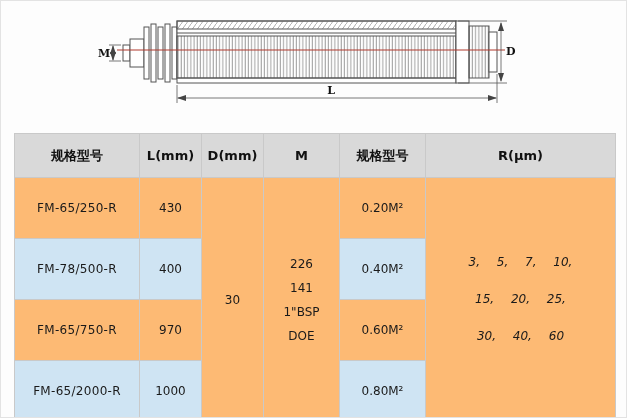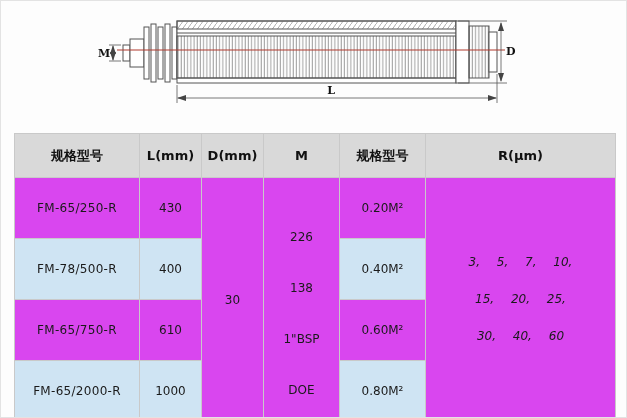--- a/index.html
+++ b/index.html
@@ -38,32 +38,32 @@
     width: 100%;
     border-collapse: collapse;
     table-layout: fixed;
     font-size: 12px;
     color: #1a1a1a;
   }
   table.spec th, table.spec td {
     border: 1px solid var(--border);
     text-align: center;
     vertical-align: middle;
-    background: #d946ef;
+    background: #fdba74;
   }
   table.spec thead th {
     height: 44px;
     background: var(--header-bg);
     font-weight: bold;
     font-size: 13px;
     color: #111;
   }
   table.spec tbody tr { height: 61px; }
   table.spec tbody tr.alt td.striped { background: var(--row-alt-bg); }
-  td.c-m .m-line { line-height: 24px; margin-top: 27px; }
+  td.c-m .m-line { line-height: 24px; }
   td.c-r .r-line { line-height: 37px; word-spacing: 13px; font-style: italic; }
   td.c-model { letter-spacing: 0.3px; }
 </style>
 </head>
 <body>
 
 <div class="page">
 
   <div class="drawing">
     <svg width="627" height="118" viewBox="0 0 627 118">
@@ -149,39 +149,39 @@
           <th>R(μm)</th>
         </tr>
       </thead>
       <tbody>
         <tr>
           <td class="c-model striped">FM-65/250-R</td>
           <td class="c-l striped">430</td>
           <td class="c-d" rowspan="4">30</td>
           <td class="c-m" rowspan="4">
             <div class="m-line">226</div>
-            <div class="m-line">138</div>
+            <div class="m-line">141</div>
             <div class="m-line">1"BSP</div>
             <div class="m-line">DOE</div>
           </td>
           <td class="c-area striped">0.20M²</td>
           <td class="c-r" rowspan="4">
             <div class="r-line">3, 5, 7, 10,</div>
             <div class="r-line">15, 20, 25,</div>
             <div class="r-line">30, 40, 60</div>
           </td>
         </tr>
         <tr class="alt">
           <td class="c-model striped">FM-78/500-R</td>
           <td class="c-l striped">400</td>
           <td class="c-area striped">0.40M²</td>
         </tr>
         <tr>
           <td class="c-model striped">FM-65/750-R</td>
-          <td class="c-l striped">610</td>
+          <td class="c-l striped">970</td>
           <td class="c-area striped">0.60M²</td>
         </tr>
         <tr class="alt">
           <td class="c-model striped">FM-65/2000-R</td>
           <td class="c-l striped">1000</td>
           <td class="c-area striped">0.80M²</td>
         </tr>
       </tbody>
     </table>
   </div>

